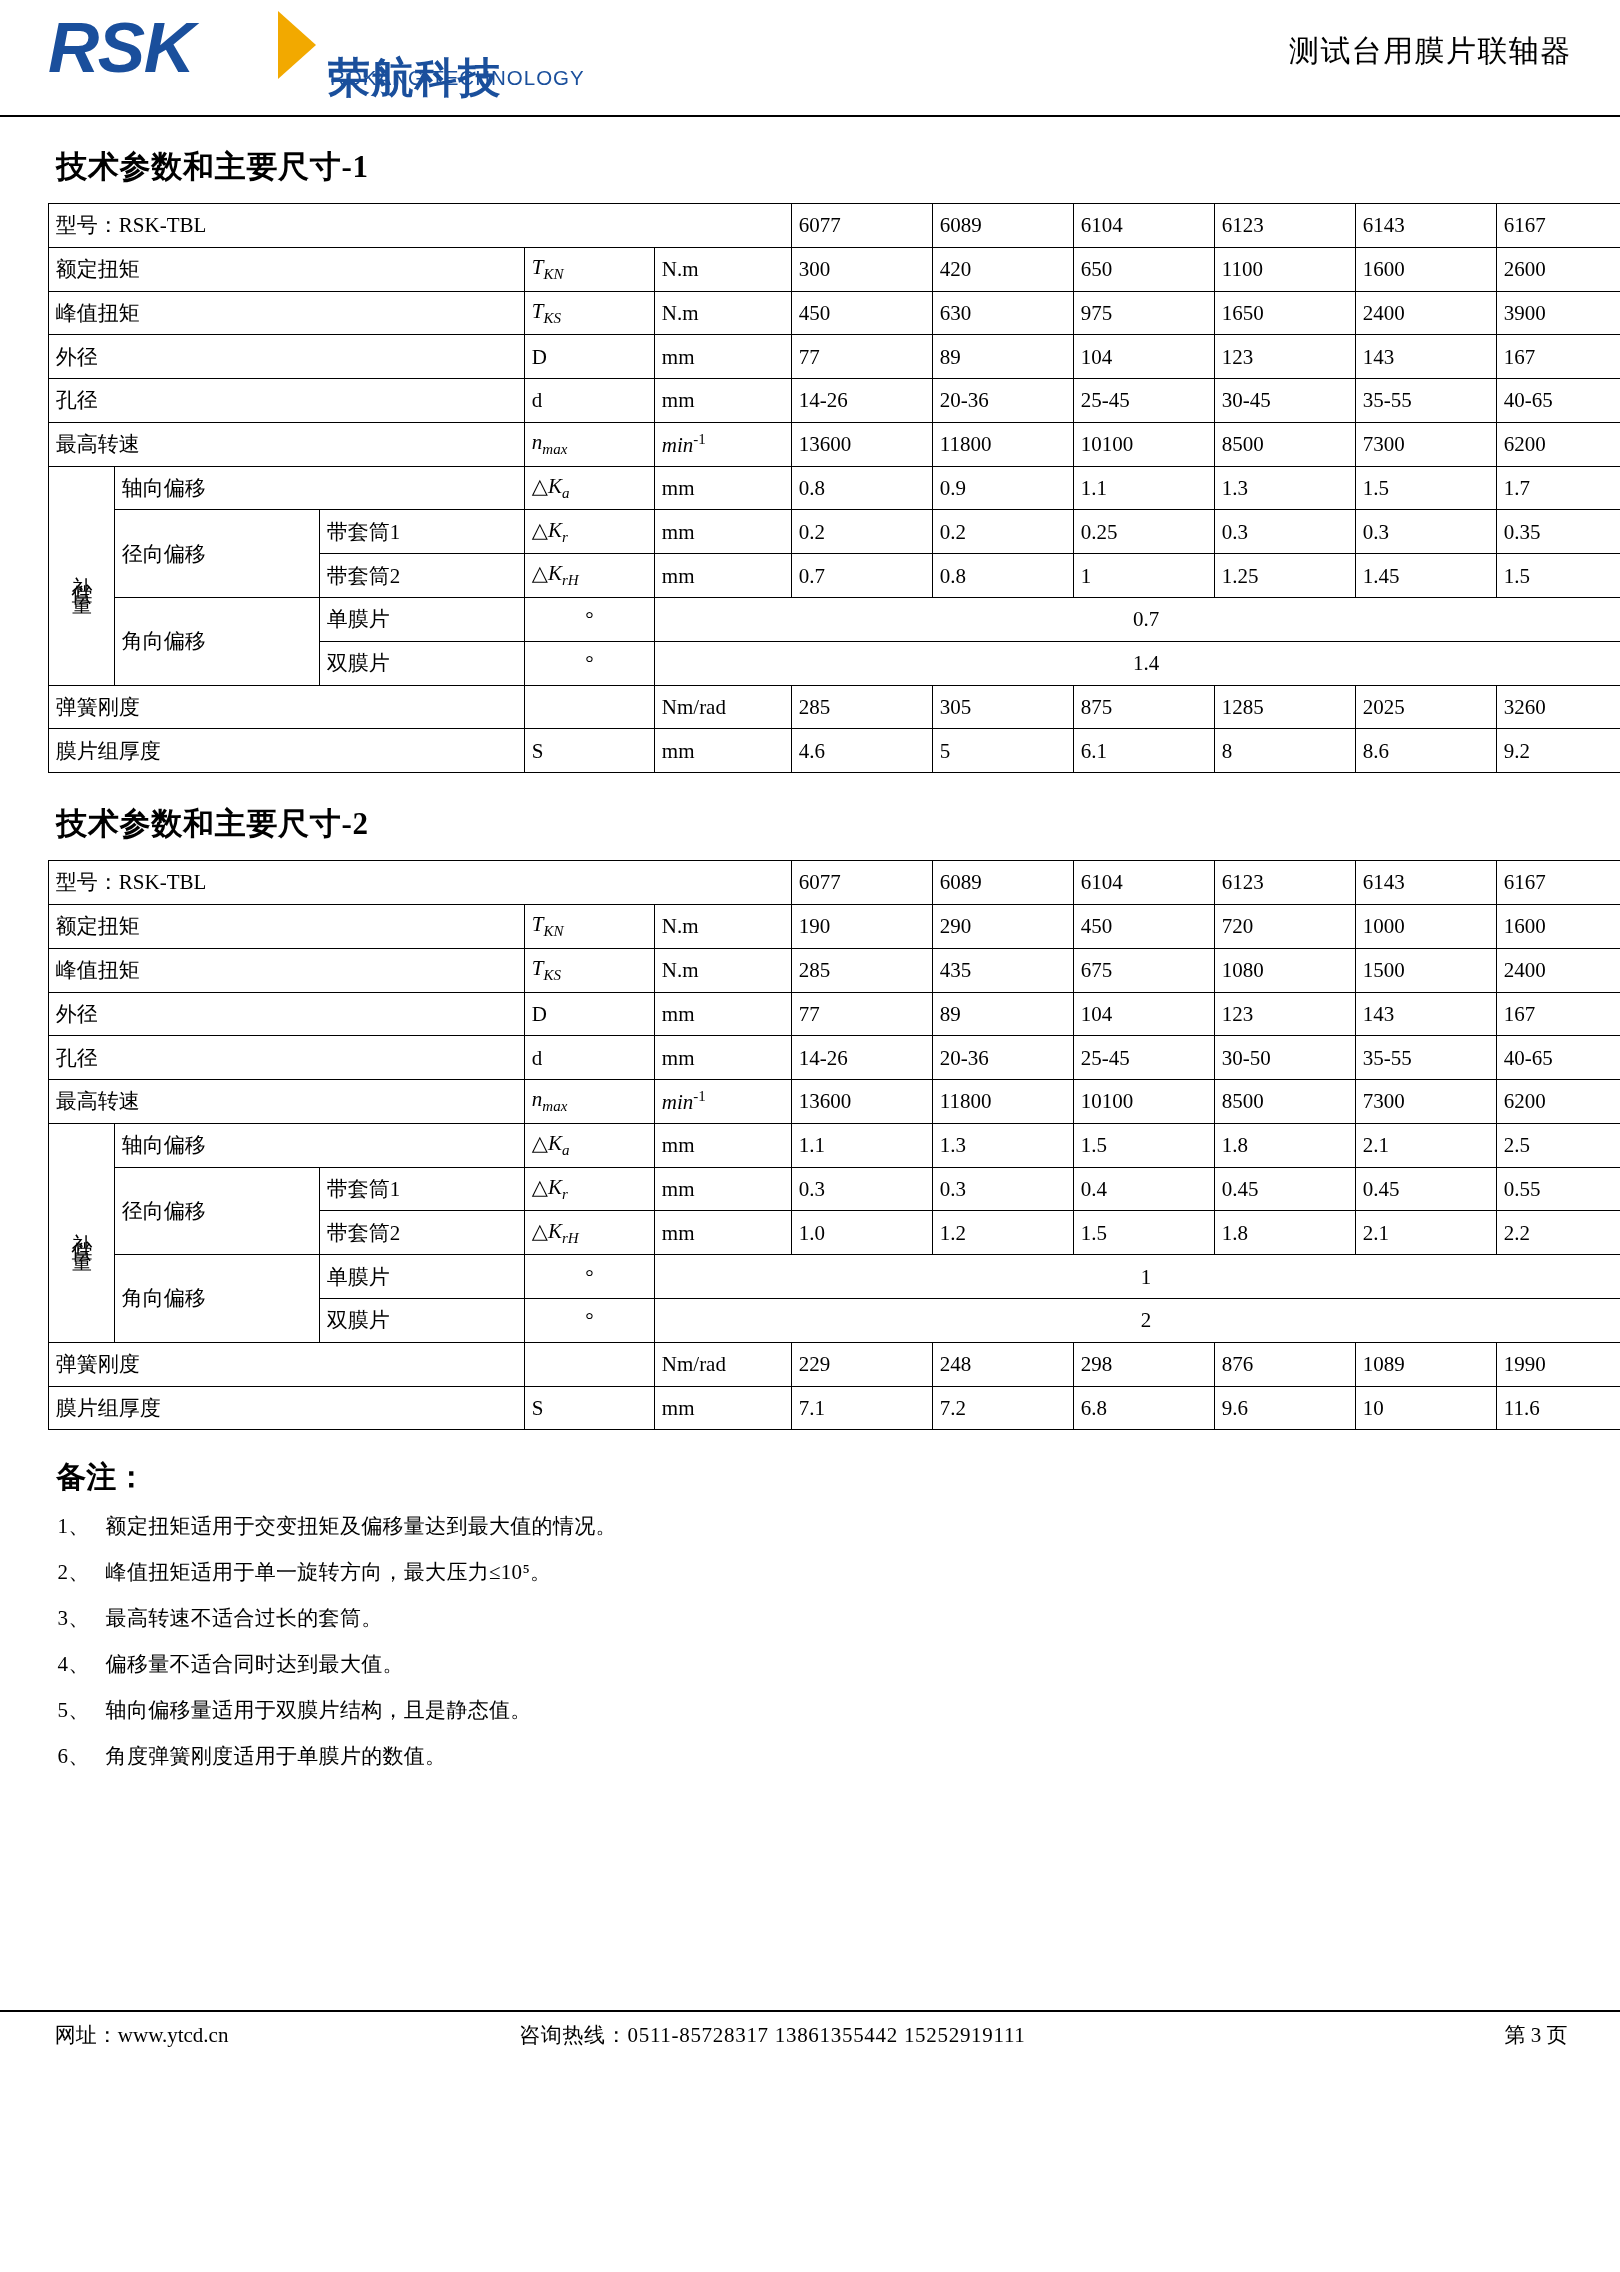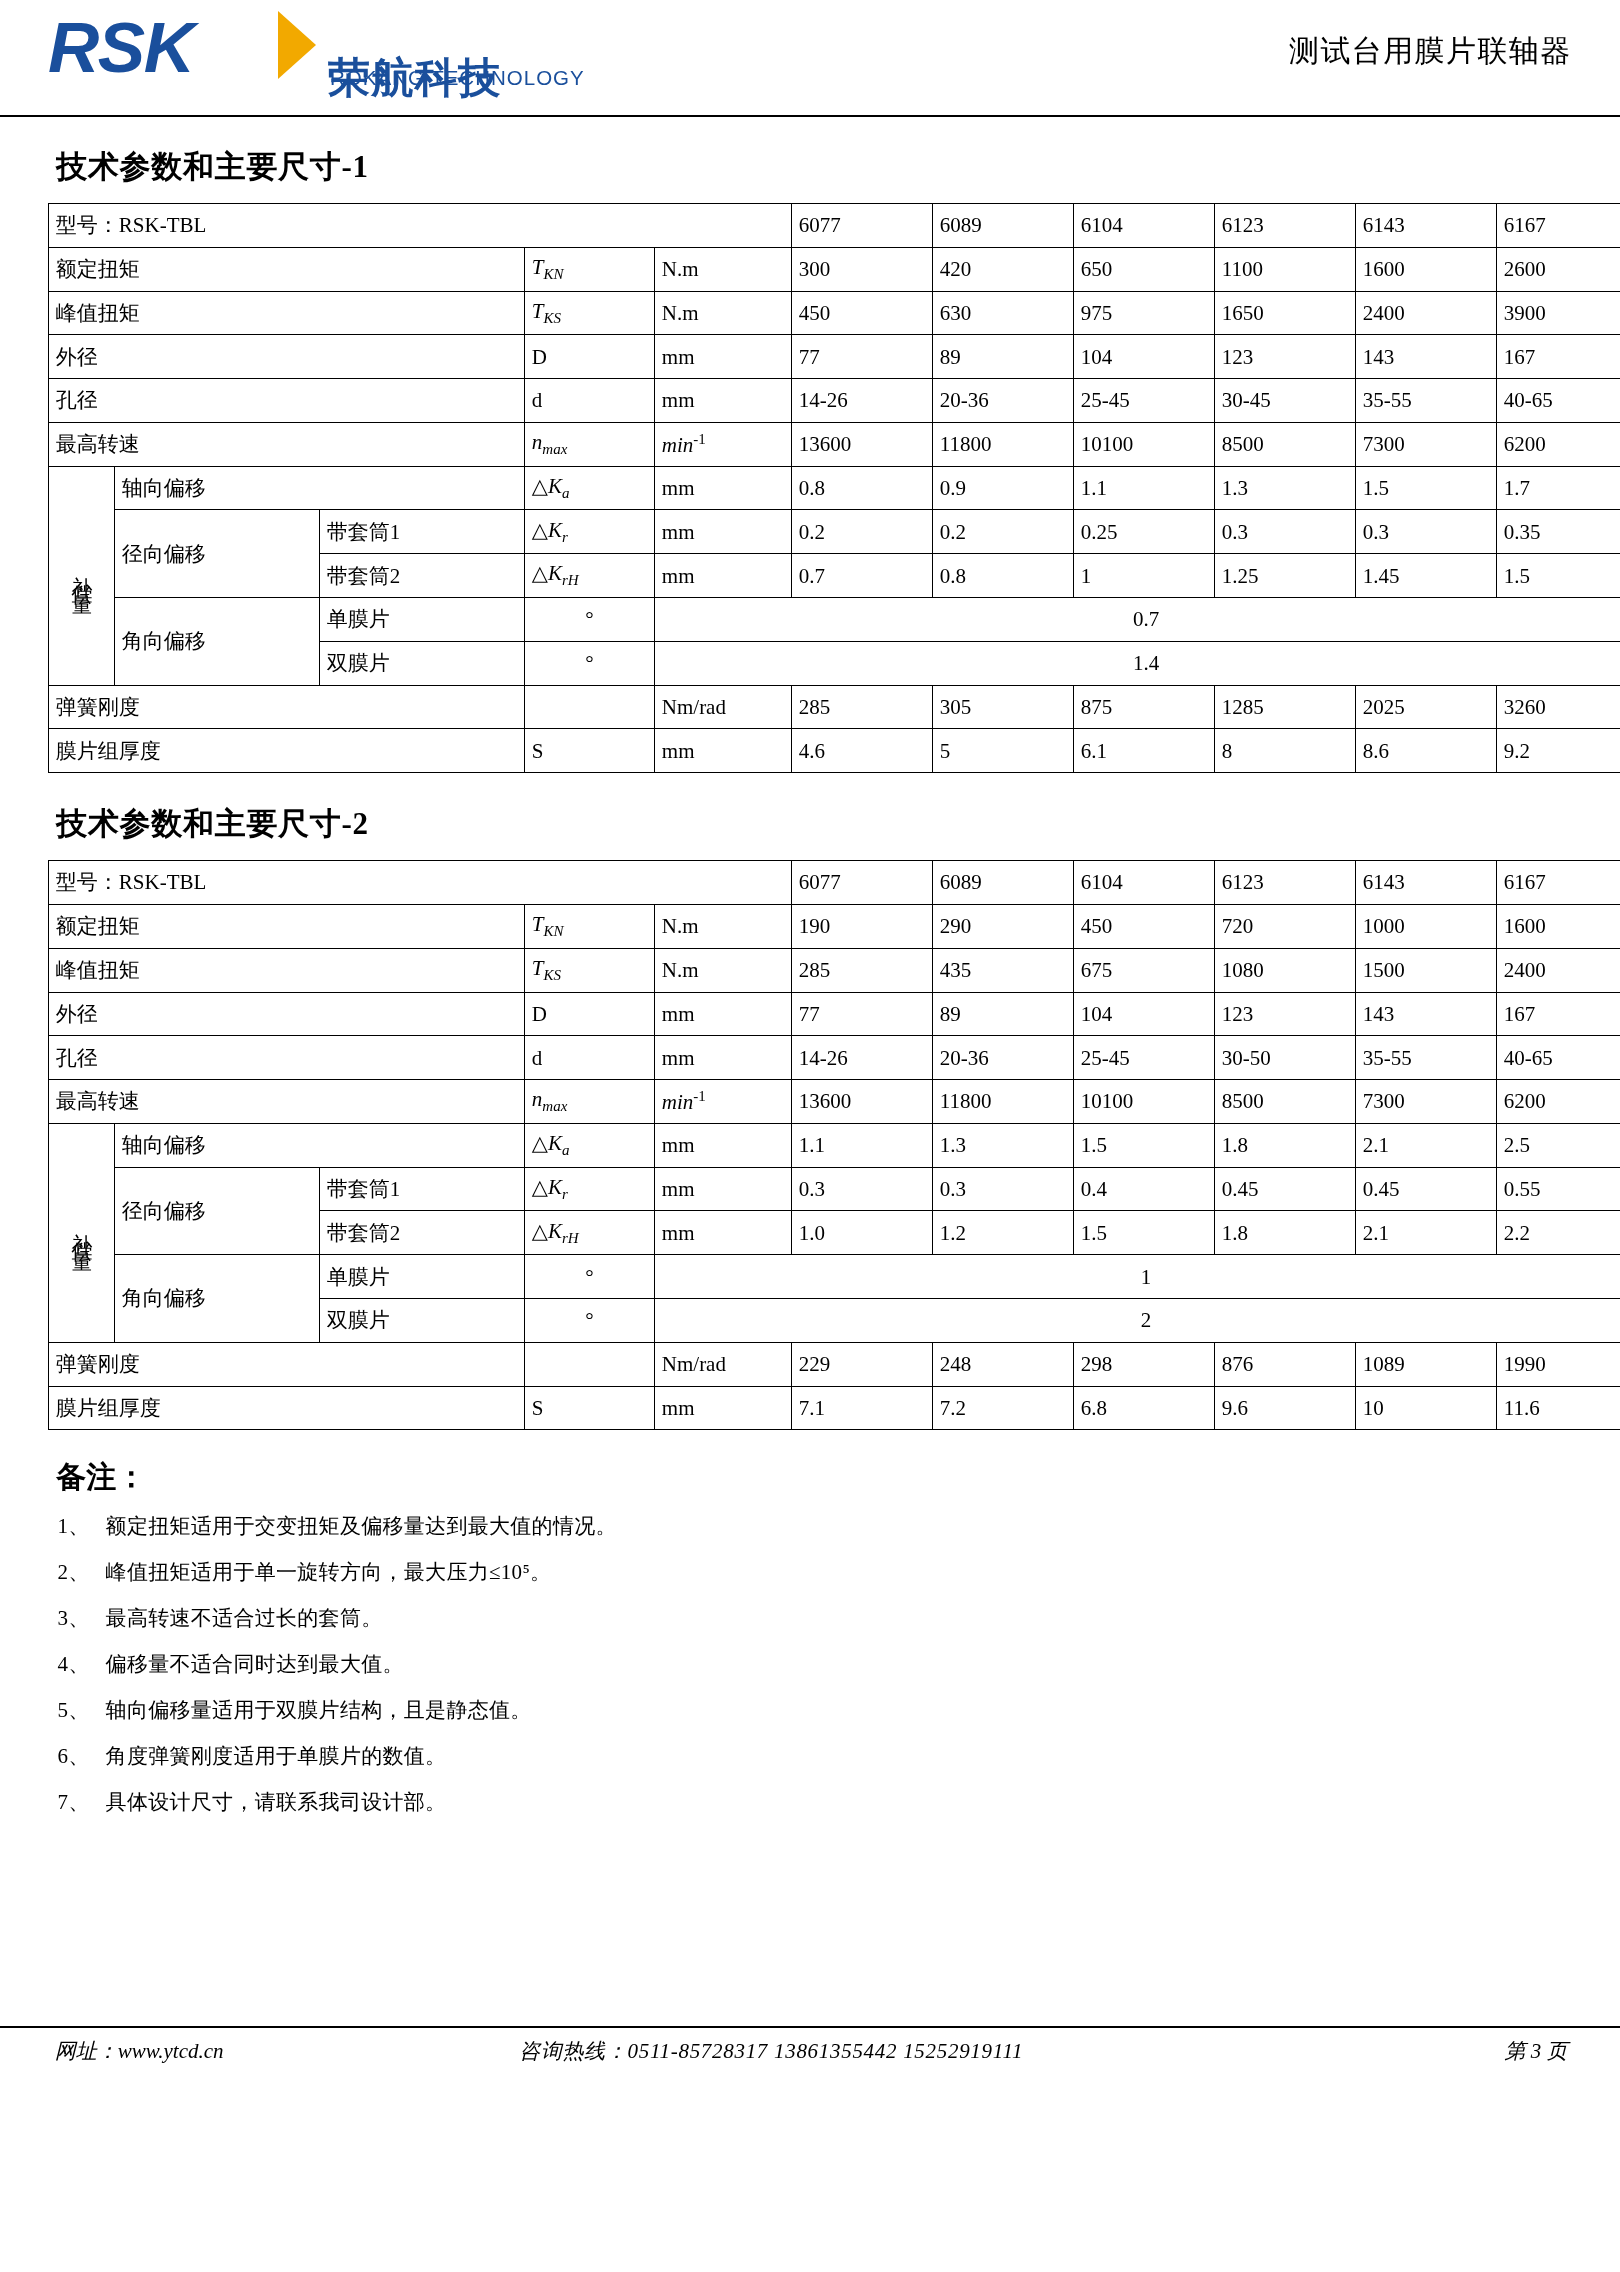--- a/index.html
+++ b/index.html
@@ -105,23 +105,22 @@
   ol.remarks li {
     font-size: 21px;
     margin-bottom: 18px;
     letter-spacing: 0.3px;
   }
   .rnum { display:inline-block; width:48px; }
 
   
   .footer {
     position:absolute;
-    left:48px; right:48px; bottom:36px;
+    left:48px; right:48px; bottom:52px;
     height: 48px;
-    font-style: italic;
   }
   .footer-rule { position:absolute; left:-48px; right:-48px; top:0; height:2px; background:#000; }
   .footer-row { position:absolute; top:11px; left:0; right:0; font-size:21px; }
   .f-left { position:absolute; left:6.8px; top:0; }
   .f-mid  { position:absolute; left:471px; top:0; letter-spacing:0.7px; }
   .f-right{ position:absolute; right:5.5px; top:0; }
 </style>
 </head>
 <body>
 
@@ -459,21 +458,20 @@
   </table>
 
   <h3 class="remark-title">备注：</h3>
   <ol class="remarks">
     <li><span class="rnum">1、</span><span>额定扭矩适用于交变扭矩及偏移量达到最大值的情况。</span></li>
     <li><span class="rnum">2、</span><span>峰值扭矩适用于单一旋转方向，最大压力≤10⁵。</span></li>
     <li><span class="rnum">3、</span><span>最高转速不适合过长的套筒。</span></li>
     <li><span class="rnum">4、</span><span>偏移量不适合同时达到最大值。</span></li>
     <li><span class="rnum">5、</span><span>轴向偏移量适用于双膜片结构，且是静态值。</span></li>
     <li><span class="rnum">6、</span><span>角度弹簧刚度适用于单膜片的数值。</span></li>
-    <li><span class="rnum">7、</span><span>具体设计尺寸，请联系我司设计部。</span></li>
   </ol>
 
   <div class="footer">
     <div class="footer-rule"></div>
     <div class="footer-row">
       <span class="f-left">网址：www.ytcd.cn</span>
       <span class="f-mid">咨询热线：0511-85728317    13861355442   15252919111</span>
       <span class="f-right">第 3 页</span>
     </div>
   </div>

